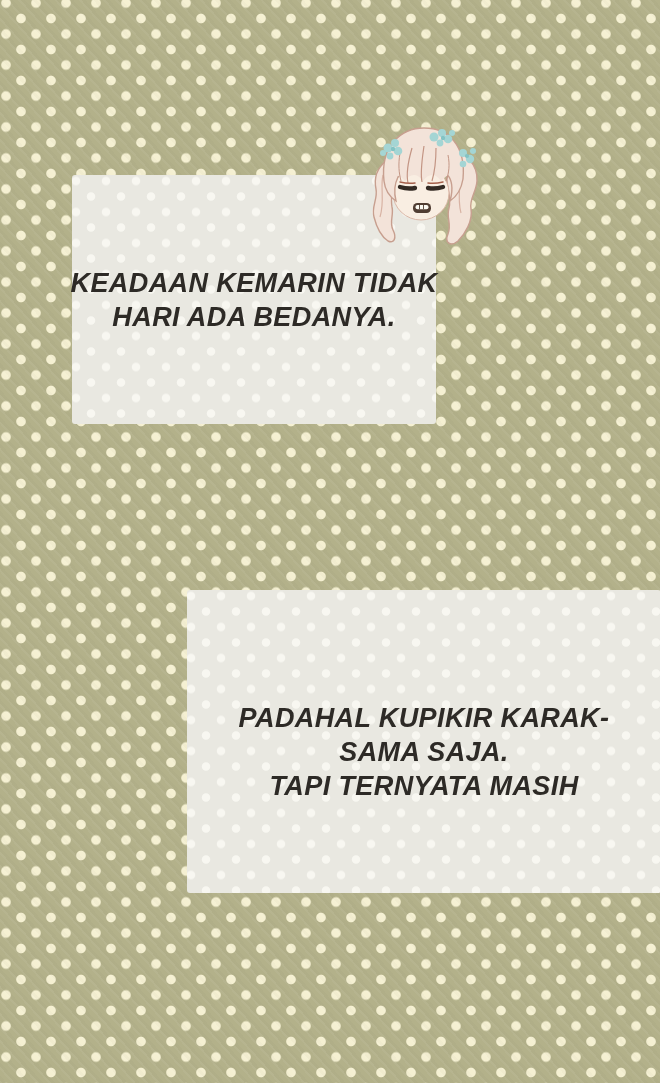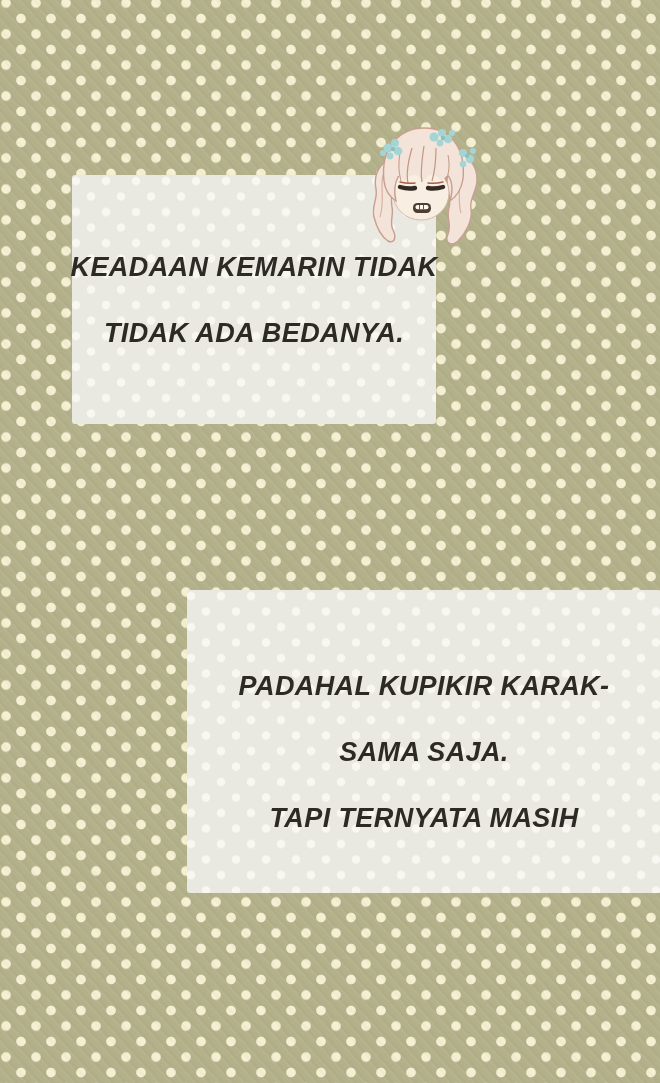--- a/index.html
+++ b/index.html
@@ -34,21 +34,20 @@
       radial-gradient(circle, #f8f7f1 3.8px, rgba(248,247,241,0) 4.7px);
     background-size:30px 31px;
     background-position:4px 6px, 19px 21.5px;
     border-radius:3px;
     display:flex;
     flex-direction:column;
     align-items:center;
     justify-content:center;
     text-align:center;
     z-index:1;
-    gap:32px;
   }
   .caption .line{
     font-style:italic;
     font-weight:600;
     font-size:27px;
     line-height:34px;
     letter-spacing:0.4px;
     color:#2d2a26;
     white-space:nowrap;
   }
@@ -62,21 +61,21 @@
   }
   .character svg{display:block;width:126px;height:126px;}
 </style>
 </head>
 <body>
 
 <div class="page">
 
   <div class="caption caption-1">
     <div class="line">KEADAAN KEMARIN TIDAK</div>
-    <div class="line">TIDAK ADA BEDANYA.</div>
+    <div class="line">HARI ADA BEDANYA.</div>
   </div>
 
   <div class="caption caption-2">
     <div class="line">PADAHAL KUPIKIR KARAK-</div>
     <div class="line">SAMA SAJA.</div>
     <div class="line">TAPI TERNYATA MASIH</div>
   </div>
 
   <div class="character">
     <svg viewBox="0 0 126 126" xmlns="http://www.w3.org/2000/svg">

